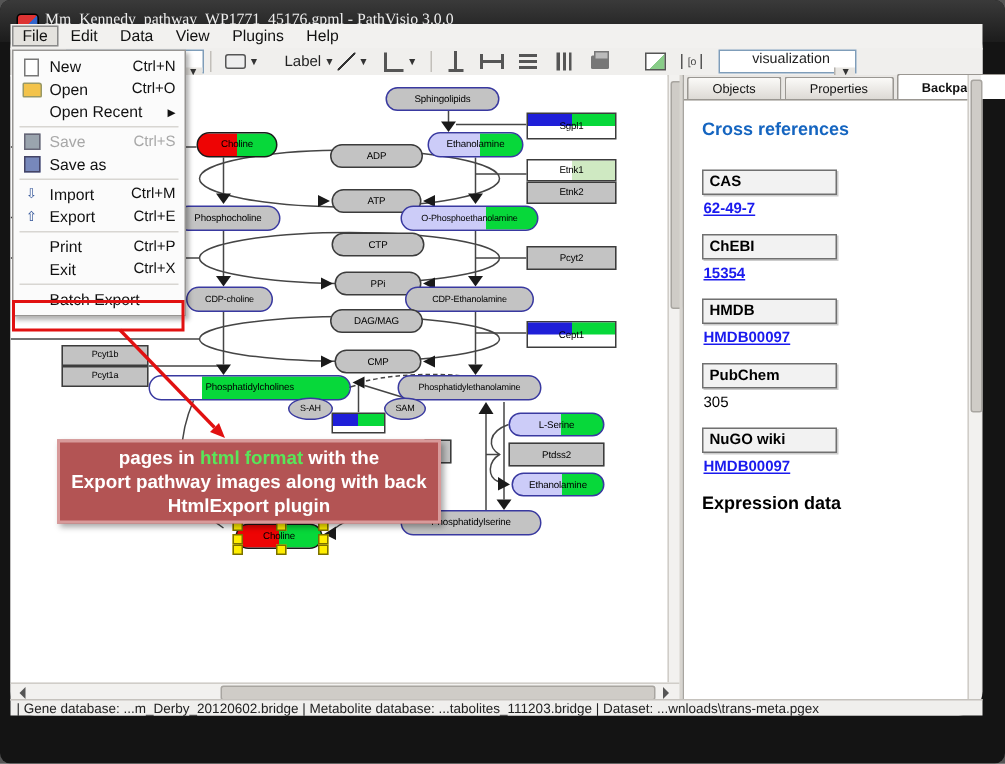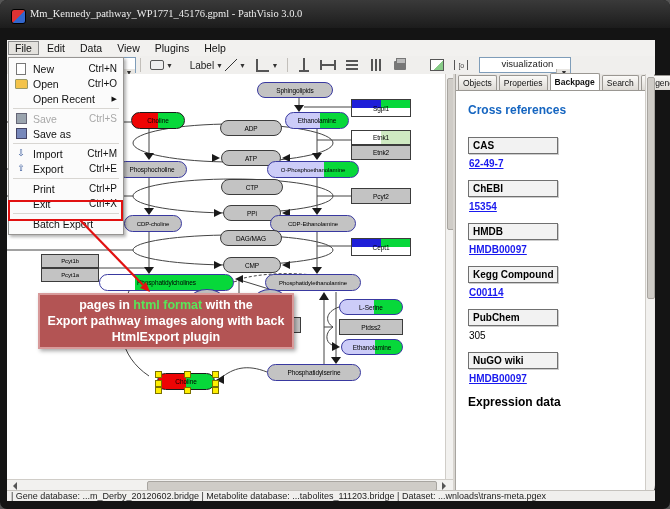--- a/index.html
+++ b/index.html
@@ -4,21 +4,21 @@
 <style>
   html,body{margin:0;padding:0;background:#555;}
   #app{position:relative;width:670px;height:509px;background:#141414;border-radius:7px;
        font-family:"Liberation Sans",sans-serif;overflow:hidden;}
   
   .titlebar{position:absolute;left:0;top:0;width:670px;height:28px;background:linear-gradient(#3a3a3a,#1c1c1c);}
   .appicon{position:absolute;left:11px;top:9px;width:13px;height:13px;border-radius:3px;
            background:linear-gradient(135deg,#d33 0 50%,#36c 50% 100%);border:1px solid #000;}
   .apptitle{position:absolute;left:30px;top:8px;color:#eee;font-size:10.5px;white-space:nowrap;font-family:Liberation Serif, serif;}
   
-  .window{position:absolute;left:7px;top:40px;width:648px;height:461px;background:#eceae8;border-radius:16px;}
+  .window{position:absolute;left:7px;top:16px;width:648px;height:461px;background:#eceae8;border-radius:16px;}
   
   .menubar{position:absolute;left:0;top:0;width:648px;height:16px;background:#f2f1ef;border-bottom:1px solid #d5d2cd;display:flex;align-items:center;font-size:10.5px;}
   .menubar .mitem{padding:1px 7px;margin-left:1px;color:#111;cursor:default;}
   .menubar .mitem.active{border:1px solid #8a8a8a;background:#e4e2de;padding:0 6px;}
   
   .toolbar{position:absolute;left:0;top:16px;width:648px;height:18px;background:#f0efed;border-bottom:1px solid #b8b5b0;display:flex;align-items:center;font-size:10px;color:#222;}
   .tlabel{margin:0 3px 0 6px;}
   .combo{height:14px;background:#fff;border:1px solid #7f9db9;display:flex;align-items:center;font-size:9.5px;padding-left:4px;position:relative;flex-direction:column;}
   .combo .arr{margin-left:auto;width:13px;height:100%;background:#e8e6e2;border-left:1px solid #b5b2ad;display:flex;align-items:center;justify-content:center;font-size:7px;color:#333;}
   .tbtn{width:20px;height:16px;margin:0 1px;display:flex;align-items:center;justify-content:center;border:1px solid transparent;}
@@ -42,21 +42,21 @@
   .edges{position:absolute;left:0;top:0;}
   .node{position:absolute;box-sizing:border-box;display:flex;align-items:center;justify-content:center;
         font-size:6.5px;color:#000;white-space:nowrap;letter-spacing:-0.1px;z-index:2;}
   .node .st{position:absolute;left:0;top:0;right:0;height:8px;background:linear-gradient(90deg,#1f1fd8 0 50%,#07d83a 50%);z-index:0;}
   .node .lbl{position:relative;z-index:1;}
   .handle{position:absolute;width:5px;height:5px;background:#ffee00;border:1px solid #7a7000;z-index:3;}
   
   .splitter{position:absolute;left:446px;top:34px;width:2px;height:416px;background:#d8d5d0;}
   .panel{position:absolute;left:448px;top:34px;width:190px;height:416px;background:#fff;border-left:1px solid #a8a5a0;box-sizing:border-box;}
   .tabs{position:absolute;left:0;top:0;width:190px;height:16px;background:#e9e7e4;display:flex;align-items:flex-end;border-bottom:1px solid #9a9792;}
-  .tab{height:14px;line-height:14px;padding:0 4px;font-size:8.5px;border:1px solid #9a9792;border-bottom:none;background:linear-gradient(#fbfaf8,#dddad5);margin-left:2px;border-radius:2px 2px 0 0;color:#111;}
+  .tab{height:14px;line-height:14px;padding:0 16px;font-size:8.5px;border:1px solid #9a9792;border-bottom:none;background:linear-gradient(#fbfaf8,#dddad5);margin-left:2px;border-radius:2px 2px 0 0;color:#111;}
   .tab.active{background:#fff;height:16px;line-height:16px;font-weight:bold;}
   .pcontent{position:absolute;left:0;top:17px;width:189px;height:399px;overflow:hidden;padding:12px 0 0 12px;box-sizing:border-box;}
   .xref-h{color:#1565c0;font-weight:bold;font-size:12px;margin-bottom:20px;}
   .sec{margin-bottom:11px;}
   .sec .hbox{width:84px;height:15px;line-height:15px;border:1px solid #707070;background:#f2f2f2;font-size:10px;font-weight:bold;padding-left:4px;box-shadow:1px 1px 0 #ccc;}
   .sec .val{margin:4px 0 0 1px;font-size:10px;}
   .sec .val.link{color:#1a1aee;font-weight:bold;text-decoration:underline;cursor:pointer;}
   .expdata{font-weight:bold;font-size:12px;color:#000;margin-top:6px;}
   
   .filemenu{position:absolute;left:1px;top:17px;width:114px;background:#fbfbfb;border:1px solid #979593;box-shadow:2px 2px 3px rgba(0,0,0,.3);z-index:40;padding:3px 0;}
@@ -348,24 +348,20 @@
             </div>
             <div class="sec">
               <div class="hbox">ChEBI</div>
               <div class="val link">15354</div>
             </div>
             <div class="sec">
               <div class="hbox">HMDB</div>
               <div class="val link">HMDB00097</div>
             </div>
             <div class="sec">
-              <div class="hbox">Kegg Compound</div>
-              <div class="val link">C00114</div>
-            </div>
-            <div class="sec">
               <div class="hbox">PubChem</div>
               <div class="val">305</div>
             </div>
             <div class="sec">
               <div class="hbox">NuGO wiki</div>
               <div class="val link">HMDB00097</div>
             </div>
           </div>
         <div class="expdata">Expression data</div>
       </div>

